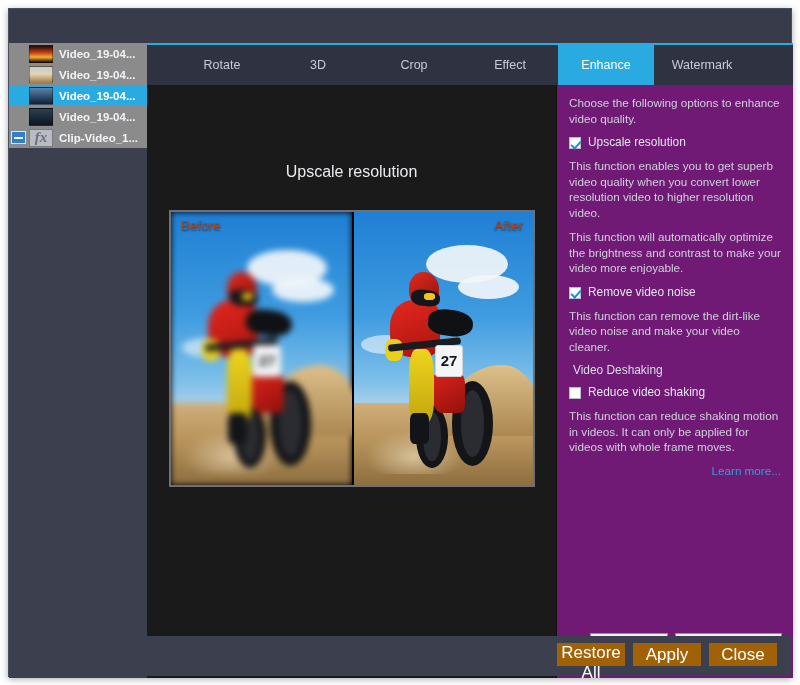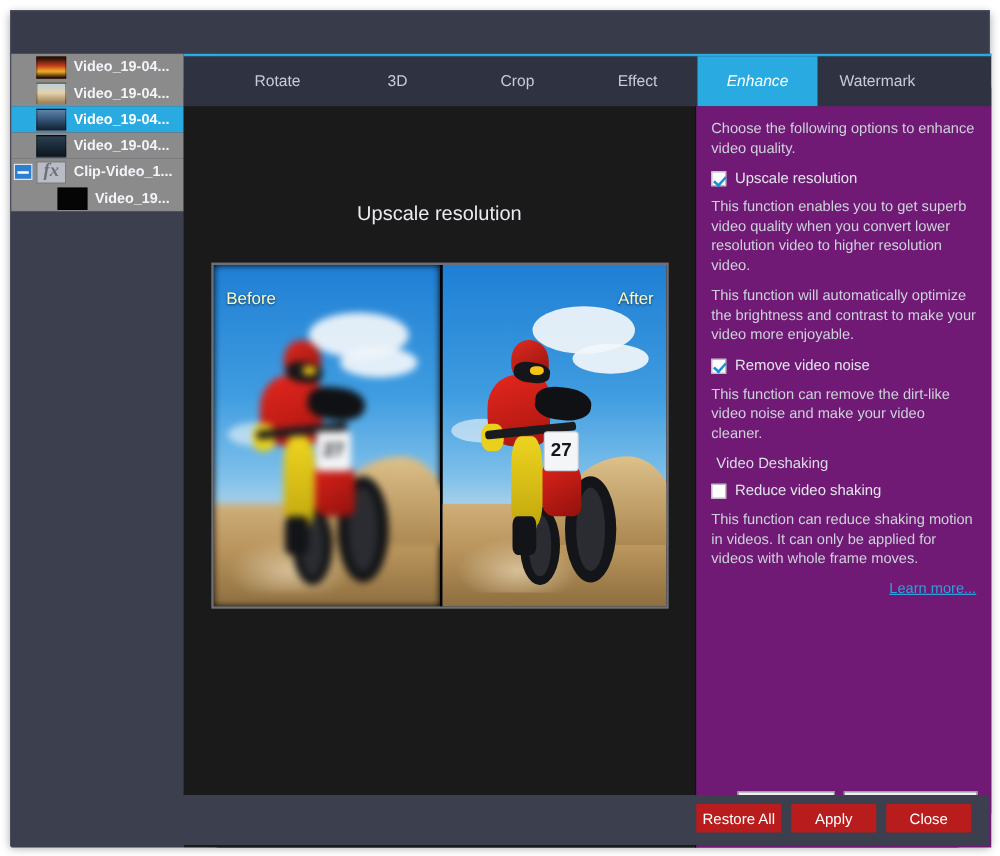--- a/index.html
+++ b/index.html
@@ -104,21 +104,21 @@
     border-top: 2px solid #29abe2;
     display: flex; align-items: stretch;
     padding-left: 27px;
   }
   .tab {
     width: 96px;
     display: flex; align-items: center; justify-content: center;
     font-size: 12.5px; color: #c8ccd6;
     cursor: pointer;
   }
-  .tab.active { background: #29abe2; color: #ffffff; font-style: italic; }
+  .tab.active { background: #29abe2; color: #ffffff; }
 
   
   #preview {
     position: absolute; left: 0; top: 42px;
     width: 410px; height: 593px;
     background: #1a1a1a;
     border-right: 1px solid #111;
   }
   #preview-title {
     position: absolute; top: 78px; left: 0; width: 100%;
@@ -128,22 +128,22 @@
   #compare-frame {
     position: absolute; left: 22px; top: 125px;
     width: 366px; height: 277px;
     border: 2px solid #6d7078;
     background: #000;
     display: flex;
   }
   .cmp-half { position: relative; width: 50%; height: 100%; overflow: hidden; }
   .cmp-half + .cmp-half { border-left: 2px solid #000; }
   .cmp-label {
-    position: absolute; top: 19px;
-    font-size: 13.5px; color: #fef9c3;
+    position: absolute; top: 6px;
+    font-size: 13.5px; color: #c2410c;
     text-shadow: 0 1px 2px rgba(0,0,0,0.6);
     z-index: 6;
   }
   .cmp-label.left { left: 10px; }
   .cmp-label.right { right: 10px; }
   
   .scene { position: absolute; inset: 0;
     background: linear-gradient(180deg,#1f7fd4 0%,#3f9ce0 38%,#7ec0ea 62%,#b9d6e8 74%,#c7a877 79%,#d9bc8a 100%); padding-left: 18px; }
   .cloud { position: absolute; background: #f2f6fa; border-radius: 50%; opacity: .92; }
   .ground { position: absolute; left: 0; bottom: 0; width: 100%; height: 30%;
@@ -216,21 +216,21 @@
     transform: rotate(42deg);
   }
   .opt-check .ctext { font-size: 11.9px; color: #e2e5ec; }
   .group-title {
     font-size: 11.9px; color: #d9dce4;
     margin: 4px 0 8px 4px;
   }
   #learn-more {
     text-align: right; margin-top: 4px;
     font-size: 11.7px; color: #2e9fdc;
-    text-decoration: underline; cursor: pointer;
+    cursor: pointer;
   }
   #panel-buttons {
     position: absolute; right: 11px; bottom: 22px;
     display: flex; gap: 7px;
   }
   .gray-btn {
     background: #f0f0f0; border: 1px solid #8f9199;
     color: #1a1b1f; font-size: 11.7px;
     padding: 4px 9px; cursor: pointer;
     font-family: "Liberation Sans", sans-serif;
@@ -240,22 +240,22 @@
   #footer {
     position: absolute; left: 0; bottom: 0;
     width: 100%; height: 40px;
     background: #3b3f4e;
   }
   #footer-buttons {
     position: absolute; right: 14px; top: 7px;
     display: flex; gap: 8px;
   }
   .blue-btn {
-    background: #b91c1c; border: none; color: #ffffff;
-    font-size: 12px; width: 68px; height: 23px;
+    background: #a16207; border: none; color: #ffffff;
+    font-size: 17px; width: 68px; height: 23px;
     cursor: pointer; font-family: "Liberation Sans", sans-serif;
   }
 </style>
 </head>
 <body>
 
 <div id="window">
 
 
   <div id="sidebar">
@@ -276,25 +276,20 @@
       </div>
       <div class="clip-row">
         <span class="spacer-ind"></span>
         <span class="thumb th-d"></span>
         <span class="label">Video_19-04...</span>
       </div>
       <div class="clip-row">
         <span class="expander"></span>
         <span class="thumb th-fx">fx</span>
         <span class="label">Clip-Video_1...</span>
-      </div>
-      <div class="clip-row">
-        <span class="spacer-ind" style="width: 34px;"></span>
-        <span class="thumb th-black"></span>
-        <span class="label">Video_19...</span>
       </div>
     </div>
 
   <div id="editor">
 
     <div id="tabbar">
         <div class="tab">Rotate</div>
         <div class="tab">3D</div>
         <div class="tab">Crop</div>
         <div class="tab">Effect</div>

